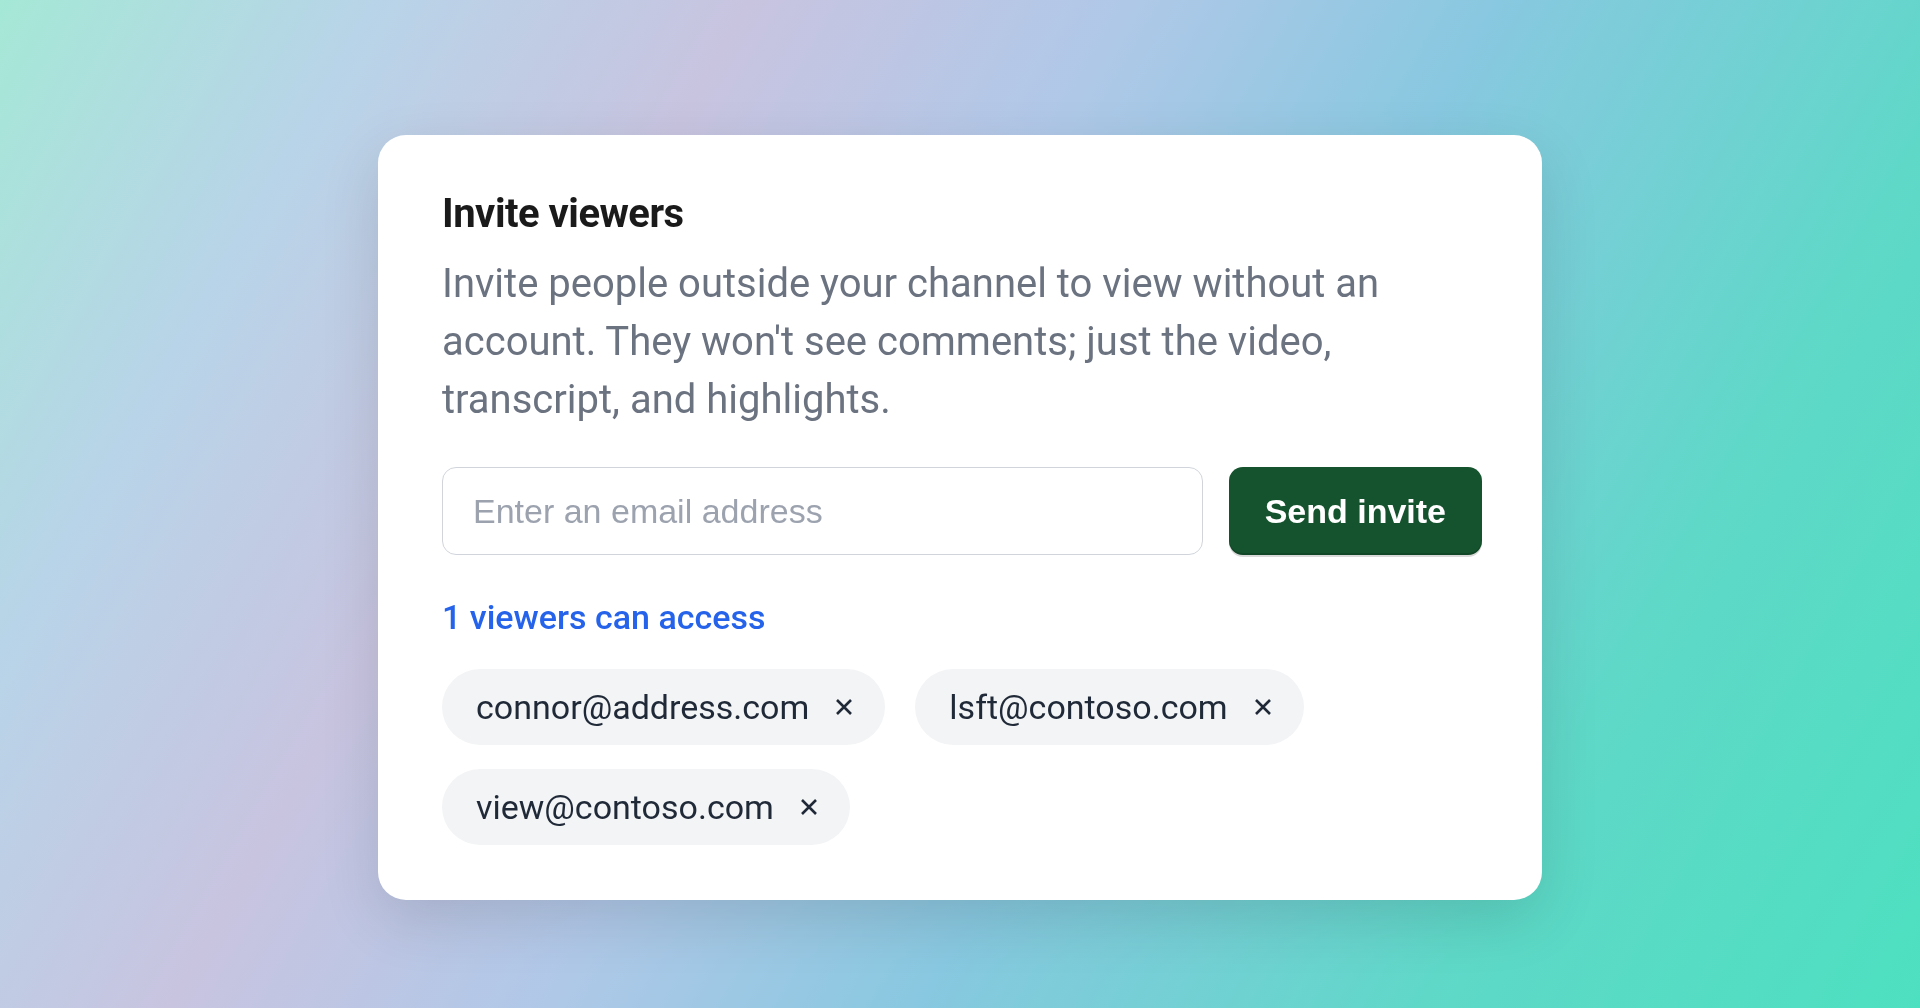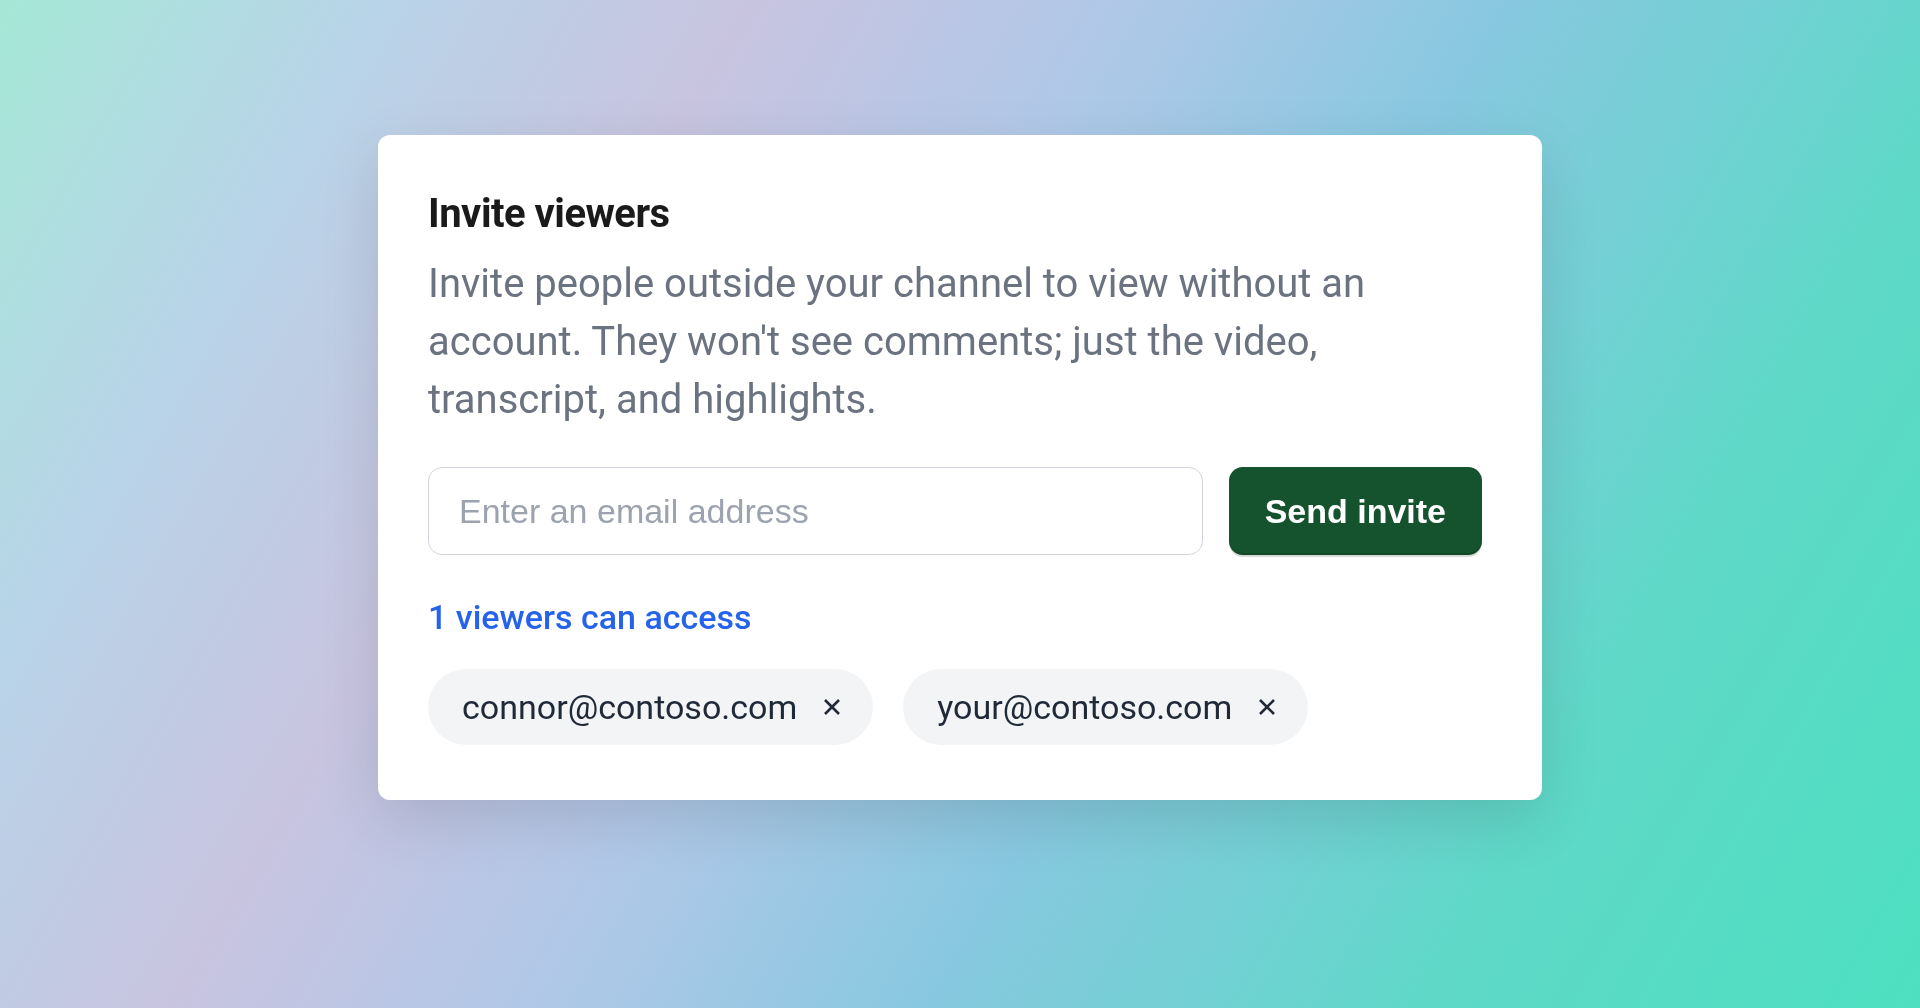--- a/index.html
+++ b/index.html
@@ -20,23 +20,23 @@
         #88c8e0 60%, 
         #5fd8c8 80%, 
         #4de0c0 100%);
       display: flex;
       align-items: flex-start;
       justify-content: center;
       padding-top: 135px;
     }
     .card {
       background: #ffffff;
-      border-radius: 12px;
+      border-radius: 28px;
       width: 1164px;
-      padding: 55px 60px 55px 50px;
+      padding: 55px 60px 55px 64px;
       box-shadow: 0 20px 60px rgba(0,0,0,0.12);
     }
     .title {
       font-size: 40px;
       font-weight: 700;
       color: #1a1a1a;
       margin-bottom: 18px;
       letter-spacing: -0.5px;
     }
     .description {
@@ -125,29 +125,37 @@
 
   <div class="input-row">
     <input type="text" class="email-input" placeholder="Enter an email address" style="">
     <button class="send-button">Send invite</button>
   </div>
 
   <div class="access-link">1 viewers can access</div>
 
   <div class="chips">
     <div class="chip">
-      <span class="chip-label">connor@contoso.com</span>
+      <span class="chip-label">connor@address.com</span>
       <span class="chip-close">
         <svg viewBox="0 0 24 24" fill="none">
             <path d="M5 5L19 19M19 5L5 19"></path>
           </svg>
       </span>
     </div>
     <div class="chip">
-      <span class="chip-label">your@contoso.com</span>
+      <span class="chip-label">lsft@contoso.com</span>
+      <span class="chip-close">
+        <svg viewBox="0 0 24 24" fill="none">
+            <path d="M5 5L19 19M19 5L5 19"></path>
+          </svg>
+      </span>
+    </div>
+    <div class="chip">
+      <span class="chip-label">view@contoso.com</span>
       <span class="chip-close">
         <svg viewBox="0 0 24 24" fill="none">
             <path d="M5 5L19 19M19 5L5 19"></path>
           </svg>
       </span>
     </div>
   </div>
 </div>
 
 </body></html>

